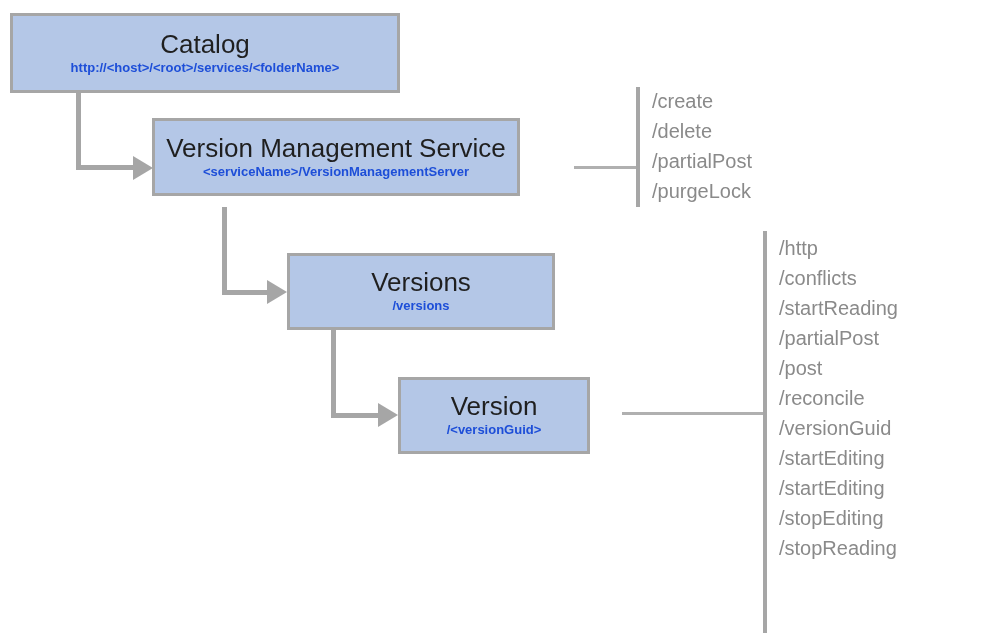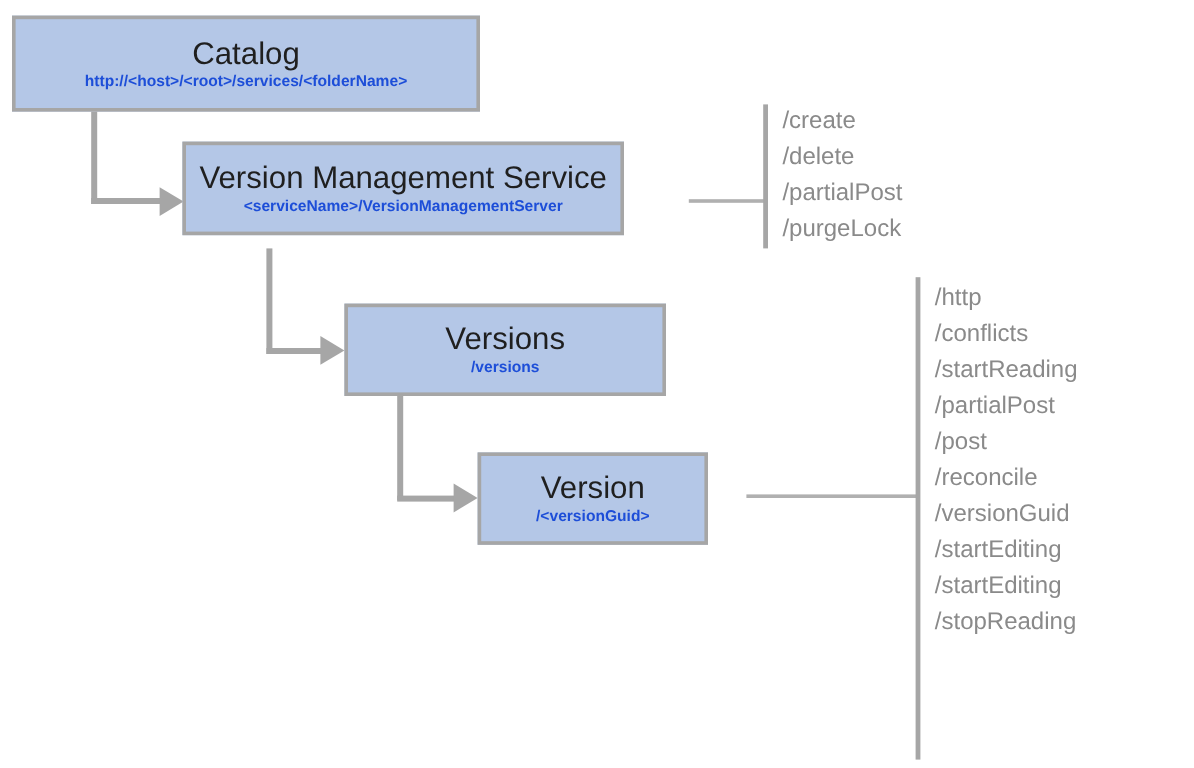--- a/index.html
+++ b/index.html
@@ -122,16 +122,17 @@
   <div class="op-list" style="left:779px; top:233px;">
       <div class="op-item">/http</div>
       <div class="op-item">/conflicts</div>
       <div class="op-item">/startReading</div>
       <div class="op-item">/partialPost</div>
       <div class="op-item">/post</div>
       <div class="op-item">/reconcile</div>
       <div class="op-item">/versionGuid</div>
       <div class="op-item">/startEditing</div>
       <div class="op-item">/startEditing</div>
+      <div class="op-item">/stopEditing</div>
       <div class="op-item">/stopReading</div>
     </div>
 
 </div>
 
 </body></html>

